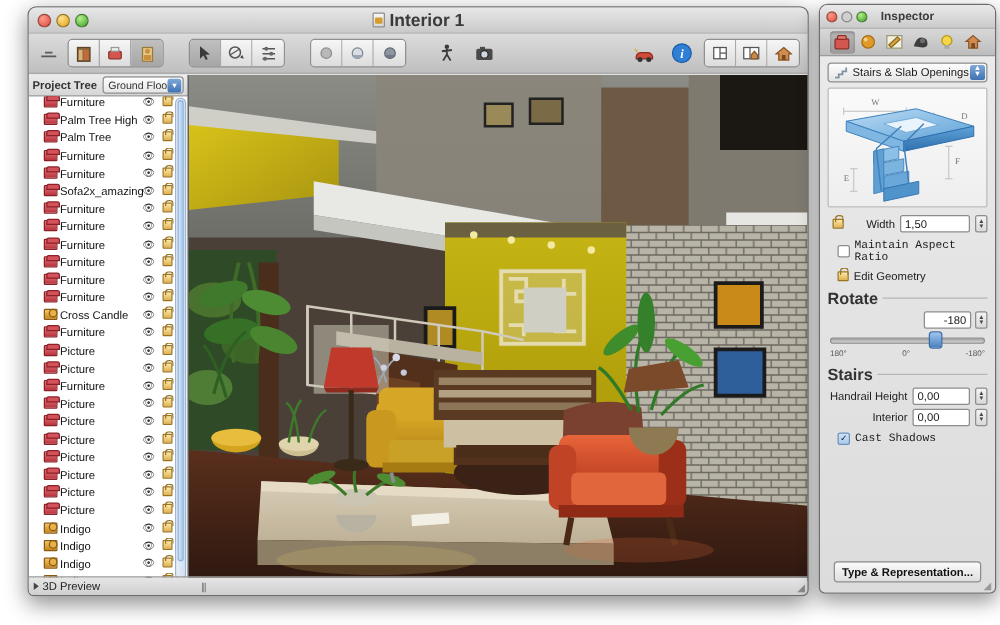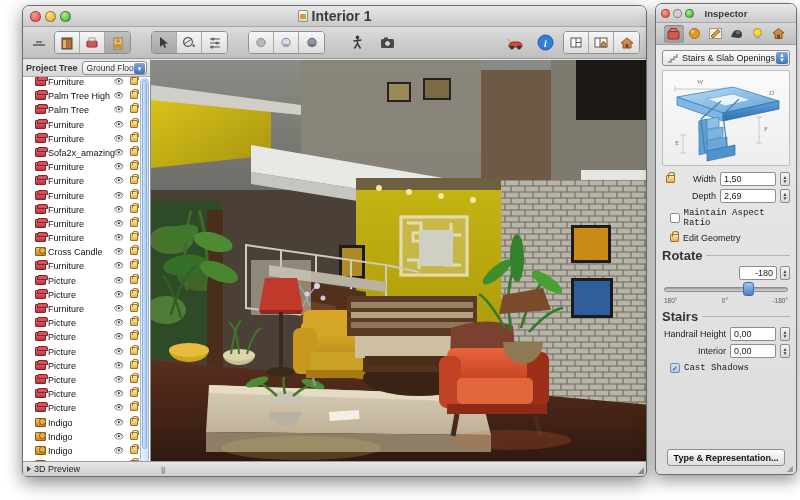--- a/index.html
+++ b/index.html
@@ -852,28 +852,20 @@
 
     <div class="frow">
       <span class="lockico" style="margin-right:14px"></span>
       <span class="flabel">Width</span>
       <span class="finput">1,50</span>
       <span class="stepper">
           <span>▲</span>
           <span>▼</span>
         </span>
     </div>
-    <div class="frow">
-      <span class="flabel">Depth</span>
-      <span class="finput">2,69</span>
-      <span class="stepper">
-          <span>▲</span>
-          <span>▼</span>
-        </span>
-    </div>
 
     <div class="chkrow">
       <span class="chk"></span>
       <span>Maintain Aspect Ratio</span>
     </div>
 
     <div class="lockrow">
       <span class="lockico"></span>
       <span>Edit Geometry</span>
     </div>

